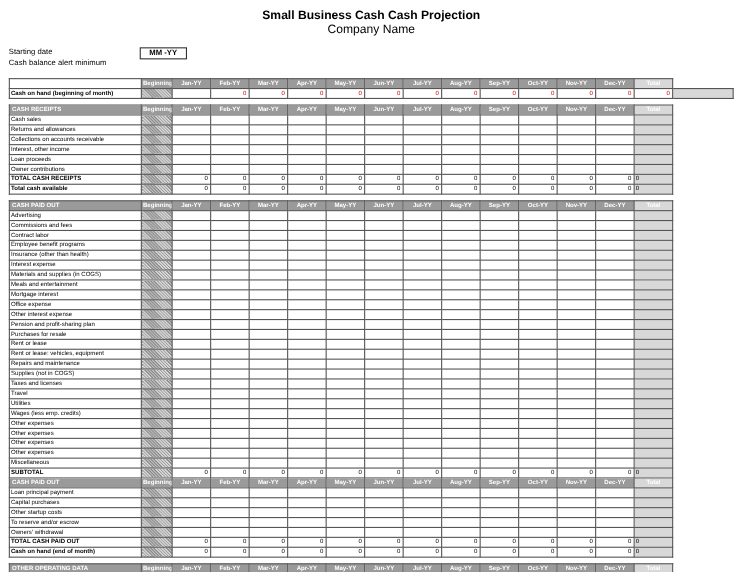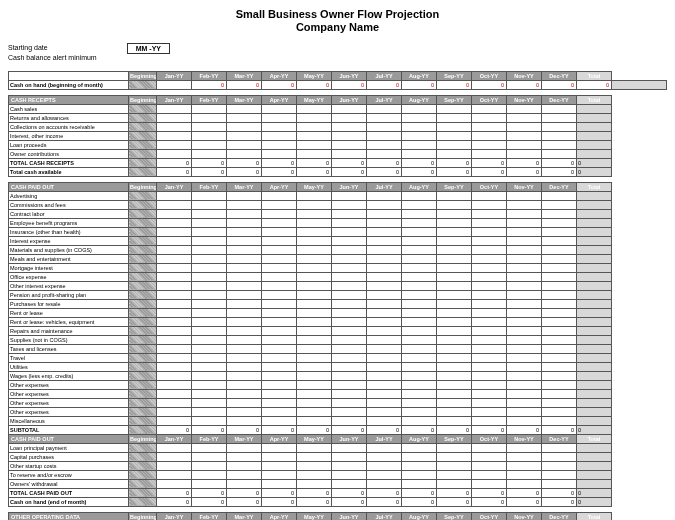--- a/index.html
+++ b/index.html
@@ -1,37 +1,37 @@
 <!DOCTYPE html>
 <html><head>
 <meta charset="utf-8">
 <style>
 *{margin:0;padding:0;box-sizing:border-box}
 body{font-family:Arial,sans-serif;font-size:6px;background:#fff;padding:8px;width:675px}
 .title{text-align:center;font-weight:bold;font-size:11px;margin-bottom:1px}
-.subtitle{text-align:center;font-weight:bold;font-size:11px;margin-bottom:10px}
+.subtitle{text-align:center;font-weight:normal;font-size:11px;margin-bottom:10px}
 .meta{display:flex;gap:30px;margin-bottom:8px}
 .meta-labels{font-size:7px;line-height:1.4}
 .meta-input{border:1px solid #333;padding:1px 8px;font-size:7px;font-weight:bold;height:11px;display:flex;align-items:center}
 table{border-collapse:collapse;width:100%;table-layout:fixed}
 td,th{border:1px solid #555;padding:0 1px;height:9px;font-size:5.5px;overflow:hidden;white-space:nowrap}
 .label-col{width:120px;text-align:left;padding-left:2px}
 .hatch-col{width:28px;background:repeating-linear-gradient(45deg,#888 0,#888 1px,#ddd 1px,#ddd 2px)}
 .month-col{width:35px;text-align:right;padding-right:2px}
 .hdr{background:#9a9a9a;color:#fff;font-weight:bold;text-align:center}
 .hdr-left{background:#9a9a9a;color:#fff;font-weight:bold;text-align:left;padding-left:2px}
 .bold-row td:first-child{font-weight:bold}
 .zero{color:#c00}
 .total-shade{background:#d8d8d8}
 .blank-cell{background:#fff}
 </style>
 </head>
 <body>
 
-<div class="title">Small Business Owner Flow Projection</div>
+<div class="title">Small Business Cash Cash Projection</div>
 <div class="subtitle">Company Name</div>
 
 <div class="meta">
   <div class="meta-labels">
     <div>Starting date</div>
     <div>Cash balance alert minimum</div>
   </div>
   <div>
     <div class="meta-input">MM -YY</div>
   </div>

